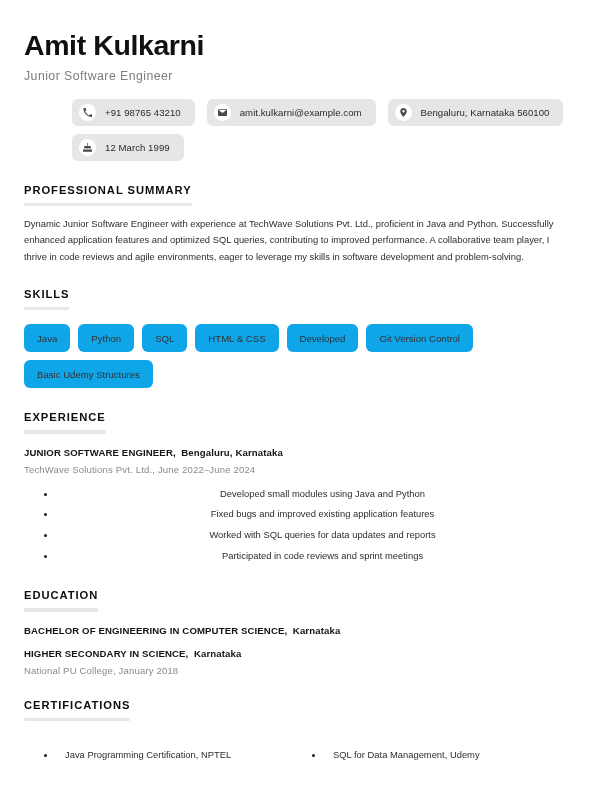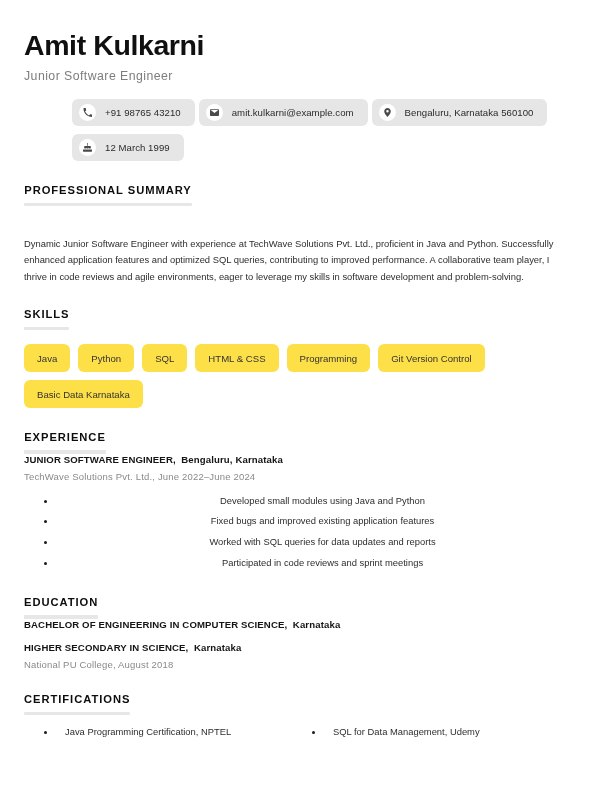--- a/index.html
+++ b/index.html
@@ -42,21 +42,21 @@
     letter-spacing: 0.45px;
     margin-top: 8px;
   }
 
   
   .contact-rows { margin-top: 16px; }
 
   .contact-row {
     display: flex;
     flex-wrap: nowrap;
-    gap: 4px;
+    gap: 12px;
     margin-bottom: 8px;
     padding-left: 48px;
   }
 
   .chip {
     display: inline-flex;
     align-items: center;
     gap: 9px;
     background: #e6e6e6;
     border-radius: 6px;
@@ -96,54 +96,54 @@
     text-transform: uppercase;
   }
 
   .heading-rule {
     height: 3.5px;
     background: #e7e7e7;
     border-radius: 1px;
     margin-top: 5px;
   }
 
-  .heading-wrap { display: inline-block; text-align: center; }
+  .heading-wrap { display: inline-block; }
 
   
   .summary {
-    margin-top: 30px;
+    margin-top: 10px;
     font-size: 9.4px;
     line-height: 1.72;
     color: #2d2d2d;
     max-width: 540px;
     text-align: left;
   }
 
   
   .skills-list {
     margin-top: 14px;
     display: flex;
     flex-wrap: wrap;
     gap: 8px;
   }
 
   .skill-chip {
-    background: #fde047;
+    background: #0ea5e9;
     border-radius: 6px;
     padding: 0 13px;
     height: 28px;
     display: inline-flex;
     align-items: center;
     font-size: 9.6px;
     color: #333333;
     white-space: nowrap;
   }
 
   
-  .entry { }
+  .entry { margin-top: 13px; }
   .entry + .entry { margin-top: 12px; }
 
   .entry-title {
     font-size: 9.6px;
     font-weight: 700;
     color: #141414;
     letter-spacing: 0.12px;
   }
   .entry-title .role { text-transform: uppercase; }
   .entry-title .sep { font-weight: 700; }
@@ -177,21 +177,21 @@
     left: 0;
     top: 9px;
     width: 3px;
     height: 3px;
     background: #1a1a1a;
     border-radius: 50%;
   }
 
   
   .cert-grid {
-    margin-top: 7px;
+    margin-top: 24px;
     display: grid;
     grid-template-columns: 1fr 1fr;
     padding-left: 20px;
   }
 
   .cert-grid li {
     list-style: none;
     position: relative;
     font-size: 9.4px;
     color: #2d2d2d;
@@ -277,23 +277,23 @@
   <div class="section">
     <div class="heading-wrap">
       <div class="section-heading">SKILLS</div>
       <div class="heading-rule" style="width: 45px;"></div>
     </div>
     <div class="skills-list">
       <span class="skill-chip">Java</span>
       <span class="skill-chip">Python</span>
       <span class="skill-chip">SQL</span>
       <span class="skill-chip">HTML &amp; CSS</span>
-      <span class="skill-chip">Programming</span>
+      <span class="skill-chip">Developed</span>
       <span class="skill-chip">Git Version Control</span>
-      <span class="skill-chip">Basic Data Karnataka</span>
+      <span class="skill-chip">Basic Udemy Structures</span>
     </div>
   </div>
 
   <div class="section">
     <div class="heading-wrap">
       <div class="section-heading">EXPERIENCE</div>
       <div class="heading-rule" style="width: 82px;"></div>
     </div>
 
     <div class="entry">
@@ -322,21 +322,21 @@
         <span class="role">BACHELOR OF ENGINEERING IN COMPUTER SCIENCE</span><span class="sep">,</span>&nbsp;
         <span class="place">Karnataka</span>
       </div>
     </div>
 
     <div class="entry">
       <div class="entry-title">
         <span class="role">HIGHER SECONDARY IN SCIENCE</span><span class="sep">,</span>&nbsp;
         <span class="place">Karnataka</span>
       </div>
-      <div class="entry-sub">National PU College,  August 2018</div>
+      <div class="entry-sub">National PU College,  January 2018</div>
     </div>
   </div>
 
   <div class="section">
     <div class="heading-wrap">
       <div class="section-heading">CERTIFICATIONS</div>
       <div class="heading-rule" style="width: 106px;"></div>
     </div>
     <ul class="cert-grid">
       <li>Java Programming Certification, NPTEL</li>

